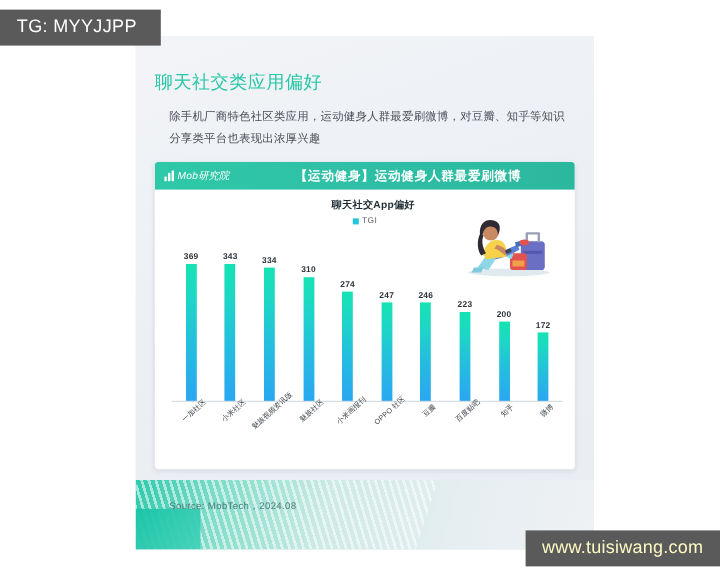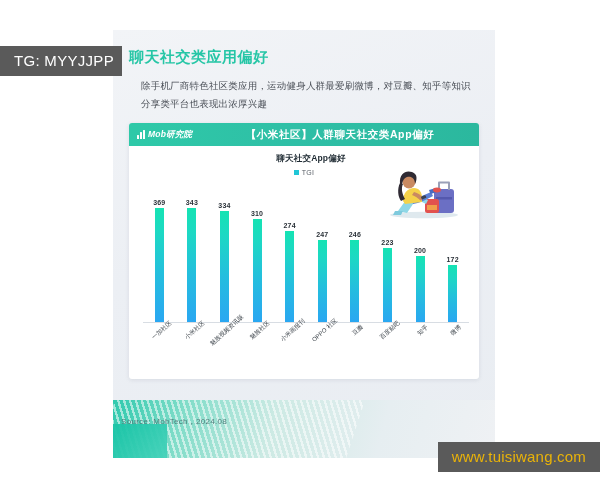--- a/index.html
+++ b/index.html
@@ -7,50 +7,50 @@
     width:600px;height:480px;overflow:hidden;background:#ffffff;
     font-family:"Liberation Sans","DejaVu Sans",sans-serif;
     position:relative;
   }
 
   
   #tg-tag{
     position:absolute;left:0;top:8px;
     background:#5a5a5a;color:#ffffff;
     font-size:15px;letter-spacing:.3px;
-    padding:6px 8px 7px 14px;
-    white-space:nowrap;z-index:40;margin-top:38px;
+    padding:6px 20px 7px 14px;
+    white-space:nowrap;z-index:40;
   }
 
   
   #watermark{
     position:absolute;right:0;bottom:8px;
-    background:#5a5a5a;color:#eab308;
+    background:#5a5a5a;color:#fef9c3;
     font-size:15px;letter-spacing:.2px;
     padding:6px 14px 7px 14px;
     white-space:nowrap;z-index:40;
   }
 
   
   #slide{
     position:absolute;left:113px;top:30px;
     width:382px;height:428px;
     background:#eef0f4;
     overflow:hidden;
   }
   #slide:before{
     content:"";position:absolute;inset:0;
     background:linear-gradient(160deg,#f2f4f7 0%,#eceff4 45%,#e9edf2 100%);
   }
 
   .slide-inner{position:relative;z-index:2;padding:18px 16px 0 16px;}
 
   #headline{
-    color:#26c6a6;font-size:15px;font-weight:bold;
-    letter-spacing:.5px;margin:0 0 11px 0;line-height:1.2;
+    color:#26c6a6;font-size:15px;font-weight:normal;
+    letter-spacing:.5px;margin:12px 0 11px 0;line-height:1.2;
   }
   #subcopy{
     color:#4a4f57;font-size:9.5px;line-height:1.85;
     margin:0 0 11px 12px;letter-spacing:.2px;
   }
 
   
   #chart-card{
     position:relative;
     background:#ffffff;
@@ -68,21 +68,21 @@
     padding:0 10px 0 8px;
     position:relative;
   }
   #brand{display:flex;align-items:center;gap:3px;}
   .brand-bars{display:flex;align-items:flex-end;gap:1px;height:9px;}
   .brand-bars i{display:block;width:2px;background:#ffffff;border-radius:.5px;}
   .brand-bars i:nth-child(1){height:4px;}
   .brand-bars i:nth-child(2){height:7px;}
   .brand-bars i:nth-child(3){height:9px;}
   #brand-text{
-    color:#ffffff;font-size:8.5px;font-style:italic;font-weight:bold;
+    color:#ffffff;font-size:8.5px;font-style:italic;font-weight:normal;
     letter-spacing:.2px;
     text-align:right;
   }
   #banner-title{
     position:absolute;left:0;right:0;text-align:center;
     color:#ffffff;font-size:10.5px;font-weight:bold;letter-spacing:.6px;
     padding-left:78px;padding-right:6px;
     box-sizing:border-box;
   }
 
@@ -156,21 +156,21 @@
     position:absolute;left:-10px;bottom:-24px;width:250px;height:90px;
     background:repeating-linear-gradient(58deg,rgba(255,255,255,.55) 0 2px,rgba(255,255,255,0) 2px 5px);
     transform:skewX(-18deg);
   }
   #footer-block{
     position:absolute;left:0;bottom:0;width:54px;height:34px;
     background:linear-gradient(135deg,#19c4a6 0%,#45d2ba 100%);
     opacity:.95;
   }
   #source-text{
-    position:absolute;left:8px;top:16px;
+    position:absolute;left:28px;top:16px;
     font-size:8px;color:#4f7f7c;letter-spacing:.3px;
   }
 </style>
 </head>
 <body>
 
 <div id="tg-tag">TG: MYYJJPP</div>
 
 <div id="slide">
   <div class="slide-inner">
@@ -182,21 +182,21 @@
 
       <div id="chart-banner">
         <div id="brand">
           <span class="brand-bars">
               <i></i>
               <i></i>
               <i></i>
             </span>
           <span id="brand-text">Mob研究院</span>
         </div>
-        <div id="banner-title">【小米社区】人群聊天社交类App偏好</div>
+        <div id="banner-title">【运动健身】运动健身人群最爱刷微博</div>
       </div>
 
       <div id="chart-body">
 
         <div id="chart-title">聊天社交App偏好</div>
 
         <div id="legend">
           <span id="legend-swatch"></span>
           <span id="legend-label">TGI</span>
         </div>

